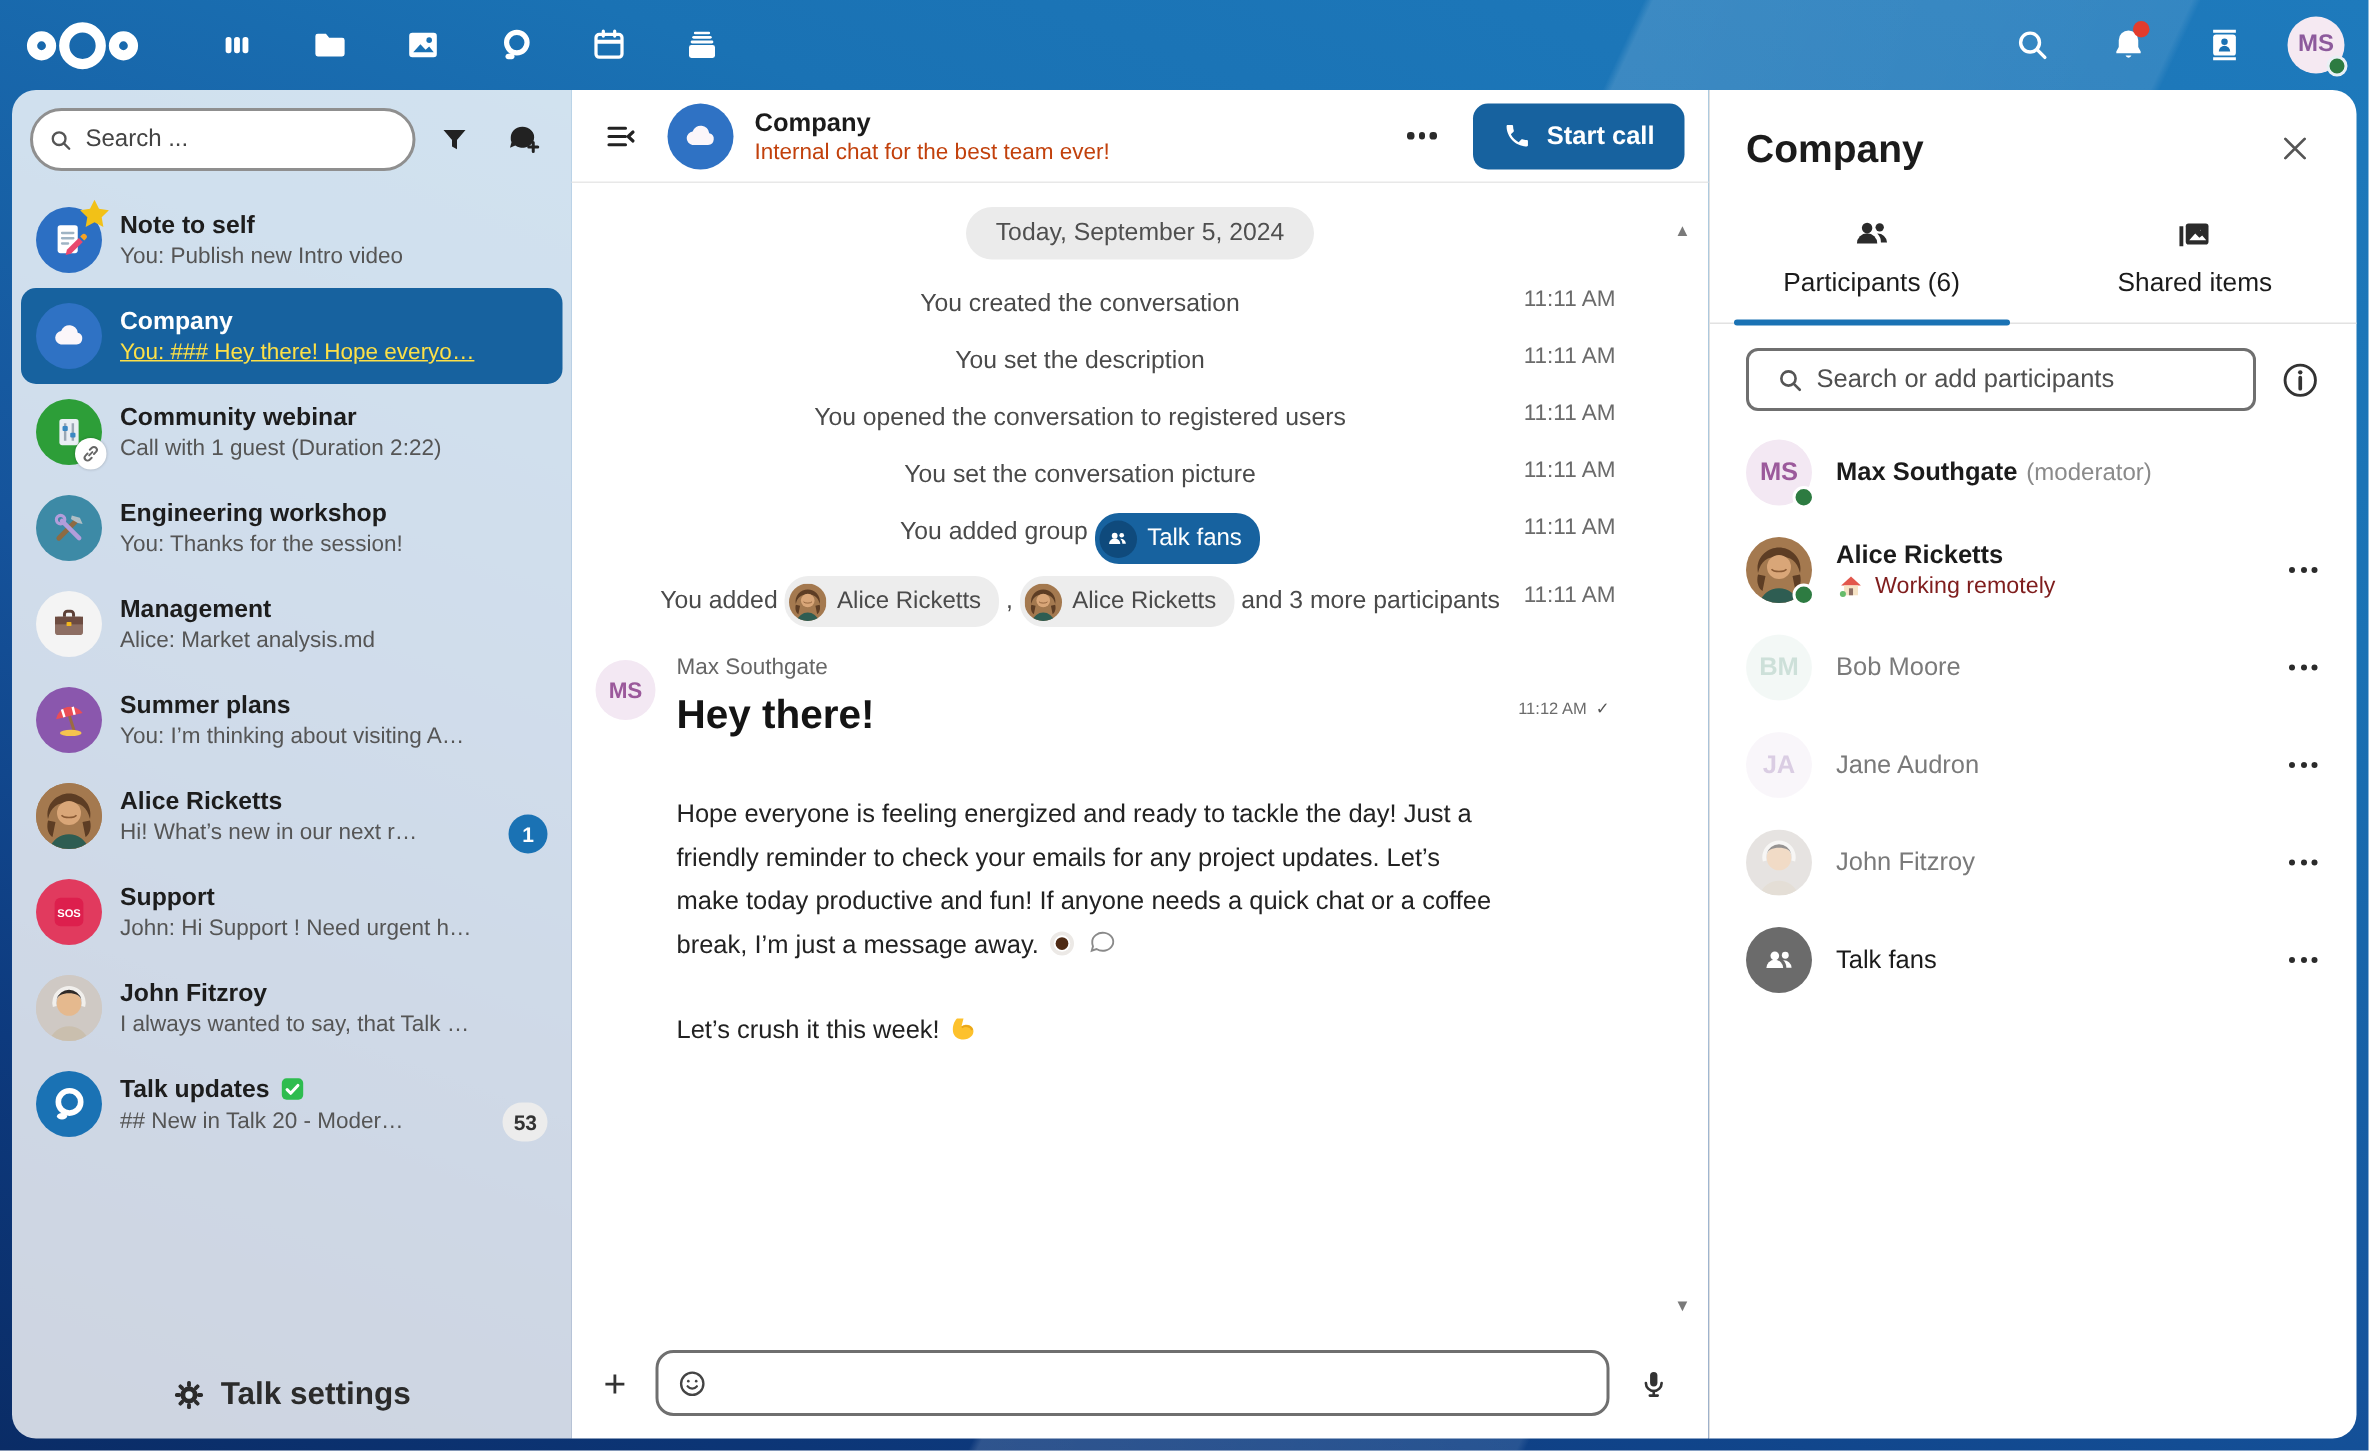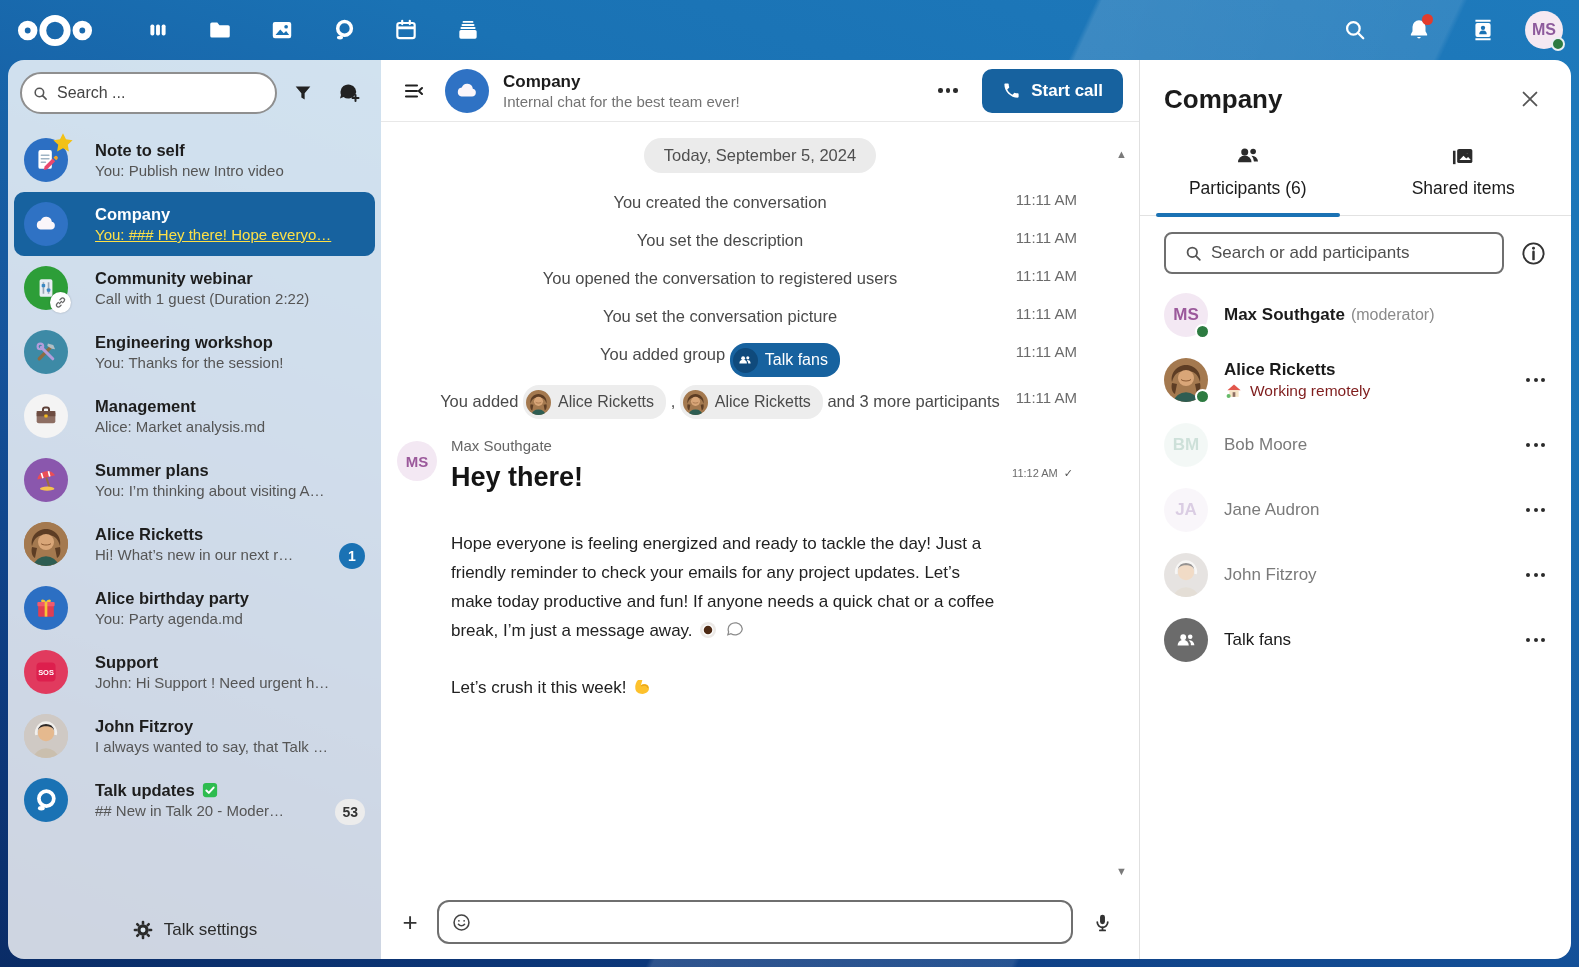--- a/index.html
+++ b/index.html
@@ -36,51 +36,51 @@
     display:flex; flex-direction:column; position:relative; }
 
   
   .sb-controls { display:flex; align-items:center; gap:6px; padding:12px 12px 10px 12px; }
   .sb-search { flex:1; height:42px; border:2px solid #8f8f8f; border-radius:21px; background:#fff;
     display:flex; align-items:center; padding:0 10px; gap:8px; }
   .sb-search input { border:none; outline:none; width:100%; font:16px "Liberation Sans",sans-serif; color:#333; background:transparent; }
   .sb-search input::placeholder { color:#444; }
   .icon-btn { width:40px; height:40px; border-radius:10px; display:flex; align-items:center; justify-content:center; cursor:pointer; background:transparent; border:none; }
   .conv-list { flex:1; overflow:hidden; padding:4px 6px 0 6px; }
-  .conv { display:flex; align-items:center; gap:27px; height:64px; border-radius:10px; padding:0 10px; position:relative; cursor:pointer; }
+  .conv { display:flex; align-items:center; gap:12px; height:64px; border-radius:10px; padding:0 10px; position:relative; cursor:pointer; }
   .conv.selected { background:#17629f; }
   .conv.selected .c-title { color:#fff; }
   .conv.selected .c-sub { color:#fde047;text-decoration:underline; }
   .c-avatar { width:44px; height:44px; min-width:44px; border-radius:50%; display:flex; align-items:center; justify-content:center; position:relative; overflow:visible;text-decoration:underline; }
   .c-avatar > svg.main { width:28px; height:28px; }
   .c-avatar > svg.photo { width:44px; height:44px; border-radius:50%; }
   .av-badge { position:absolute; width:20px; height:20px; }
   .av-badge svg { width:100%; height:100%; }
   .av-badge.star { top:-7px; right:-7px; width:24px; height:24px; }
   .av-badge.link { right:-3px; bottom:-3px; background:#fff; border-radius:50%; padding:3px; width:21px; height:21px; box-shadow:0 0 2px rgba(0,0,0,.25); }
   .c-texts { display:flex; flex-direction:column; gap:2px; min-width:0; flex:1; }
   .c-title { font-size:16.5px; font-weight:700; color:#1d1d1d; white-space:nowrap; overflow:hidden; display:flex; align-items:center; gap:6px; }
   .c-title .t-badge svg { width:18px; height:18px; vertical-align:-3px; }
   .c-sub { font-size:15px; color:#555; white-space:nowrap; overflow:hidden; }
   .c-badge { position:absolute; right:10px; bottom:7px; min-width:26px; height:26px; border-radius:13px; padding:0 7px;
     display:flex; align-items:center; justify-content:center; font-size:14px; font-weight:700; }
   .c-badge.primary { background:#1a72b4; color:#fff; }
   .c-badge.muted { background:#ececec; color:#333; }
   .sb-footer { height:58px; display:flex; align-items:center; justify-content:center; gap:10px; cursor:pointer;
-    font-size:17px; font-weight:400; color:#2b2b2b; }
+    font-size:21px; font-weight:700; color:#2b2b2b; }
   .sb-footer svg { width:22px; height:22px; }
 
   
   .chat-header { height:62px; display:flex; align-items:center; gap:14px; padding:0 16px; border-bottom:1px solid #e8e8e8; }
   .collapse-btn { width:34px; height:34px; display:flex; align-items:center; justify-content:center; cursor:pointer; }
   .ch-avatar { width:44px; height:44px; border-radius:50%; background:#2f72c4; display:flex; align-items:center; justify-content:center; }
   .ch-avatar svg { width:28px; height:28px; }
   .ch-texts { display:flex; flex-direction:column; gap:1px; }
   .ch-title { font-size:17px; font-weight:700; color:#1b1b1b; }
-  .ch-sub { font-size:15px; color:#737373; }
+  .ch-sub { font-size:15px; color:#c2410c; }
   .ch-spacer { flex:1; }
   .dots-btn { width:40px; height:40px; display:flex; align-items:center; justify-content:center; gap:3px; cursor:pointer; border:none; background:transparent; }
   .dots-btn i { width:4.5px; height:4.5px; border-radius:50%; background:#2b2b2b; }
   .startcall { height:44px; display:flex; align-items:center; gap:10px; background:#17629f; color:#fff;
     border:none; border-radius:10px; padding:0 20px; font-size:17px; font-weight:700; cursor:pointer; }
   .startcall svg { width:19px; height:19px; }
 
   .messages { flex:1; position:relative; overflow:hidden; padding-top:10px; }
   .scroll-arrow { position:absolute; right:12px; color:#7a7a7a; font-size:11px; cursor:pointer; }
   .scroll-arrow.up { top:26px; } .scroll-arrow.down { bottom:18px; }
@@ -352,34 +352,20 @@
               <path d="M17 21.5c1.5 2 8.5 2 10 0" stroke="#8a5a34" stroke-width="1" fill="none"></path>
               <path d="M8 25c-1.5 6 1 10 3 11l2-10zM36 25c1.5 6-1 10-3 11l-2-10z" fill="#5d3d24"></path>
               <path d="M9 44a13.5 13.5 0 0 1 26 0z" fill="#2e5d52"></path>
             </svg>
           </span>
           <span class="c-texts">
             <span class="c-title">Alice Ricketts</span>
             <span class="c-sub">Hi! What’s new in our next r…</span>
           </span>
           <span class="c-badge primary">1</span>
-        </div>
-        <div class="conv">
-          <span class="c-avatar" style="background:#2c6fc3">
-            <svg class="main" viewBox="0 0 24 24">
-              <rect x="5.3" y="9.6" width="13.4" height="9.8" rx="1" fill="#e03e52"></rect>
-              <rect x="4.6" y="6.9" width="14.8" height="3.5" rx=".8" fill="#ef5b6e"></rect>
-              <path d="M12 6.9v12.5" stroke="#f6c437" stroke-width="2.3"></path>
-              <path d="M12 6.9C10 3.3 6.6 4.9 8.2 6.9zm0 0c2-3.6 5.4-2 3.8 0z" fill="#f6c437"></path>
-            </svg>
-          </span>
-          <span class="c-texts">
-            <span class="c-title">Alice birthday party</span>
-            <span class="c-sub">You: Party agenda.md</span>
-          </span>
         </div>
         <div class="conv">
           <span class="c-avatar" style="background:#e13a5e">
             <svg class="main" viewBox="0 0 24 24">
               <rect x="3.8" y="3.8" width="16.4" height="16.4" rx="3.4" fill="#dd1f4d"></rect>
               <text x="12" y="14.6" font-size="6.4" font-family="Liberation Sans,sans-serif" font-weight="bold" fill="#fff" text-anchor="middle">SOS</text>
             </svg>
           </span>
           <span class="c-texts">
             <span class="c-title">Support</span>

